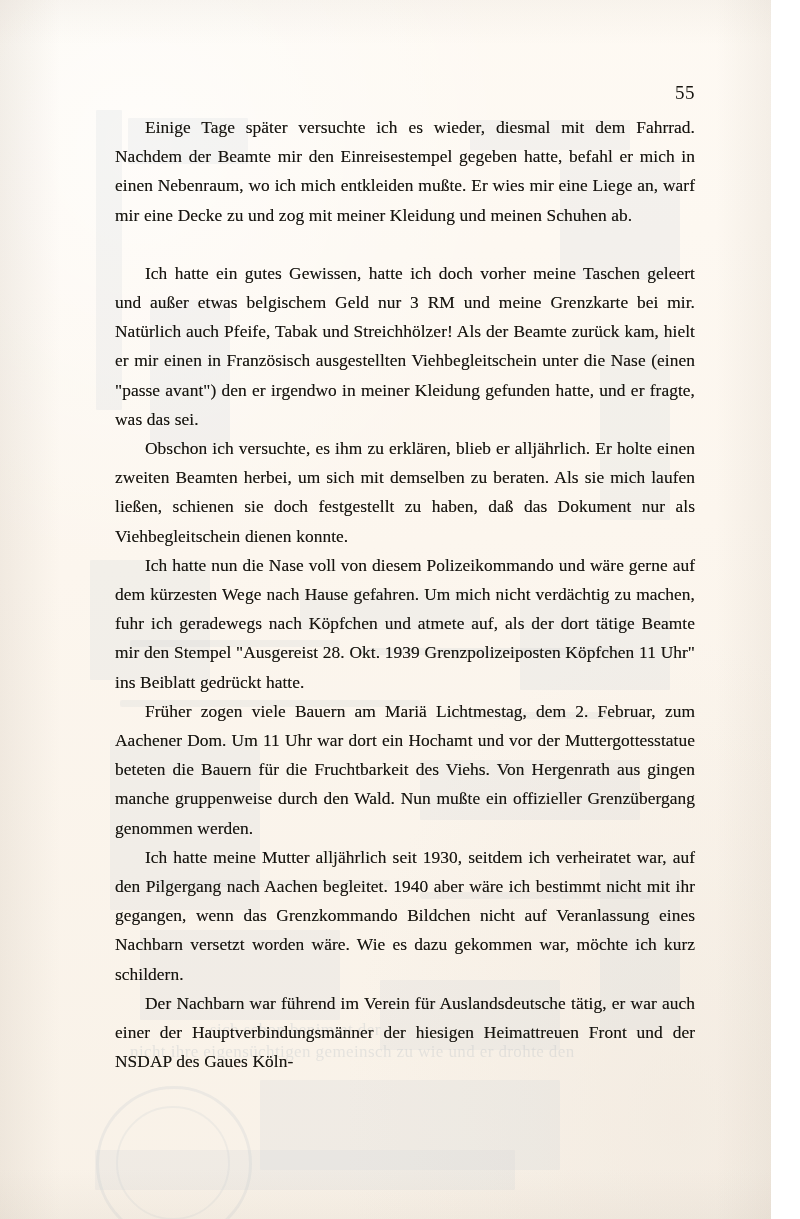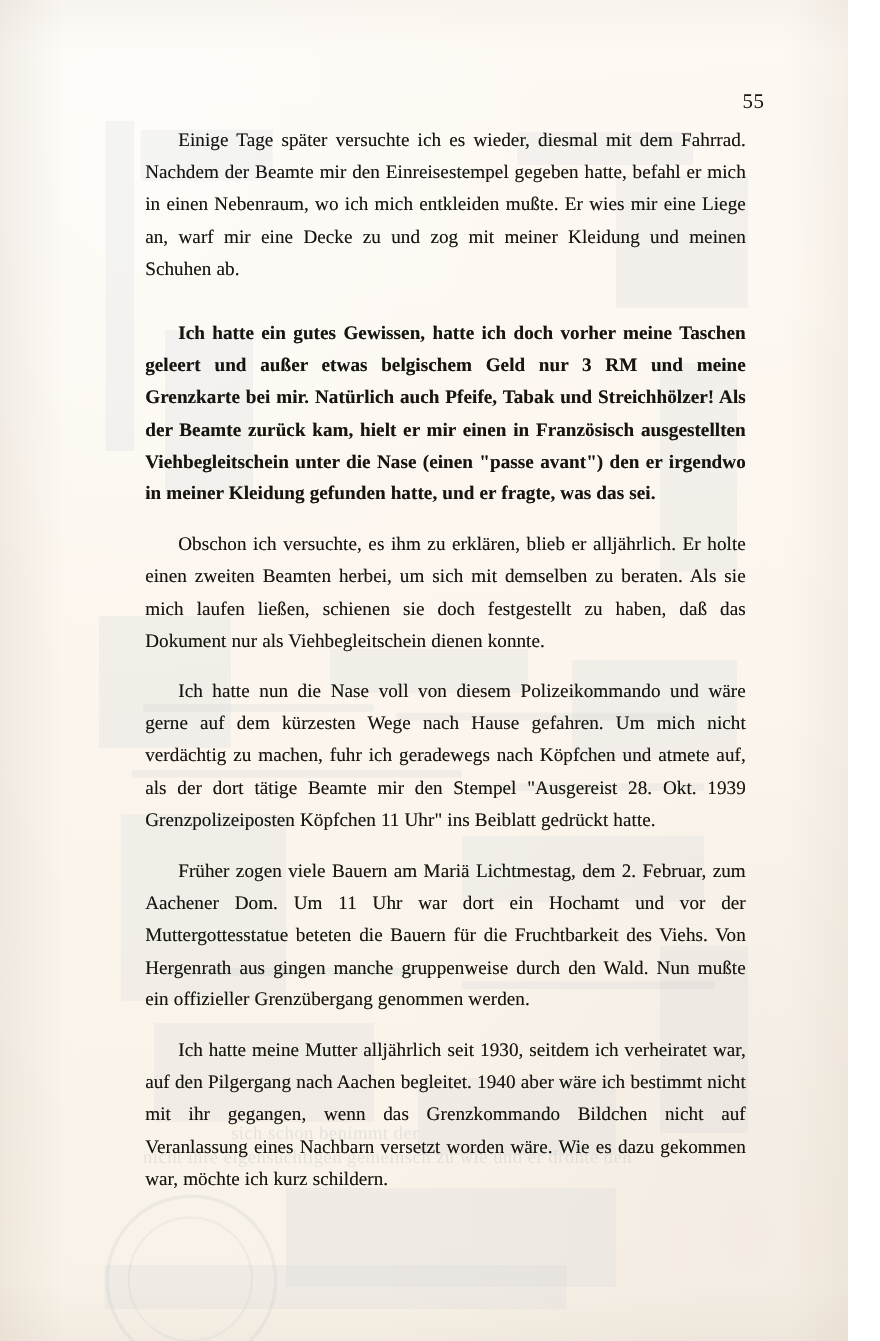--- a/index.html
+++ b/index.html
@@ -96,31 +96,31 @@
     letter-spacing: 0.5px;
     color: #171510;
   }
   .body-text {
     position: absolute;
     top: 113px;
     left: 0;
     width: 580px;
   }
   p.para {
-    margin: 17px;
+    margin: 0;
     text-indent: 30px;
     text-align: justify;
     font-size: 17.4px;
     line-height: 29.2px;
     letter-spacing: 0.05px;
     word-spacing: 0.2px;
     color: #171510;
     text-shadow: 0 0 0.55px rgba(23,21,16,0.5);
   }
-  p.para.gap-large { margin-top: 29px; font-weight: bold; }
+  p.para.gap-large { margin-top: 29px; }
   p.para.gap-small { margin-top: 0px; }
 </style>
 </head>
 <body>
 
 <div class="page">
 
   <div class="paper-tint"></div>
 
   <div class="bleed" style="inset:0;">
@@ -161,16 +161,17 @@
 
     <div class="folio">55</div>
 
     <div class="body-text">
       <p class="para gap-small">Einige Tage später versuchte ich es wieder, diesmal mit dem Fahrrad. Nachdem der Beamte mir den Einreisestempel gegeben hatte, befahl er mich in einen Nebenraum, wo ich mich entkleiden mußte. Er wies mir eine Liege an, warf mir eine Decke zu und zog mit meiner Kleidung und meinen Schuhen ab.</p>
       <p class="para gap-large">Ich hatte ein gutes Gewissen, hatte ich doch vorher meine Taschen geleert und außer etwas belgischem Geld nur 3 RM und meine Grenzkarte bei mir. Natürlich auch Pfeife, Tabak und Streichhölzer! Als der Beamte zurück kam, hielt er mir einen in Französisch ausgestellten Viehbegleitschein unter die Nase (einen "passe avant") den er irgendwo in meiner Kleidung gefunden hatte, und er fragte, was das sei.</p>
       <p class="para gap-small">Obschon ich versuchte, es ihm zu erklären, blieb er alljährlich. Er holte einen zweiten Beamten herbei, um sich mit demselben zu beraten. Als sie mich laufen ließen, schienen sie doch festgestellt zu haben, daß das Dokument nur als Viehbegleitschein dienen konnte.</p>
       <p class="para gap-small">Ich hatte nun die Nase voll von diesem Polizeikommando und wäre gerne auf dem kürzesten Wege nach Hause gefahren. Um mich nicht verdächtig zu machen, fuhr ich geradewegs nach Köpfchen und atmete auf, als der dort tätige Beamte mir den Stempel "Ausgereist 28. Okt. 1939 Grenzpolizeiposten Köpfchen 11 Uhr" ins Beiblatt gedrückt hatte.</p>
       <p class="para gap-small">Früher zogen viele Bauern am Mariä Lichtmestag, dem 2. Februar, zum Aachener Dom. Um 11 Uhr war dort ein Hochamt und vor der Muttergottesstatue beteten die Bauern für die Fruchtbarkeit des Viehs. Von Hergenrath aus gingen manche gruppenweise durch den Wald. Nun mußte ein offizieller Grenzübergang genommen werden.</p>
       <p class="para gap-small">Ich hatte meine Mutter alljährlich seit 1930, seitdem ich verheiratet war, auf den Pilgergang nach Aachen begleitet. 1940 aber wäre ich bestimmt nicht mit ihr gegangen, wenn das Grenzkommando Bildchen nicht auf Veranlassung eines Nachbarn versetzt worden wäre. Wie es dazu gekommen war, möchte ich kurz schildern.</p>
+      <p class="para gap-small">Der Nachbarn war führend im Verein für Auslandsdeutsche tätig, er war auch einer der Hauptverbindungsmänner der hiesigen Heimattreuen Front und der NSDAP des Gaues Köln-</p>
     </div>
 
   </div>
 </div>
 
 </body></html>

